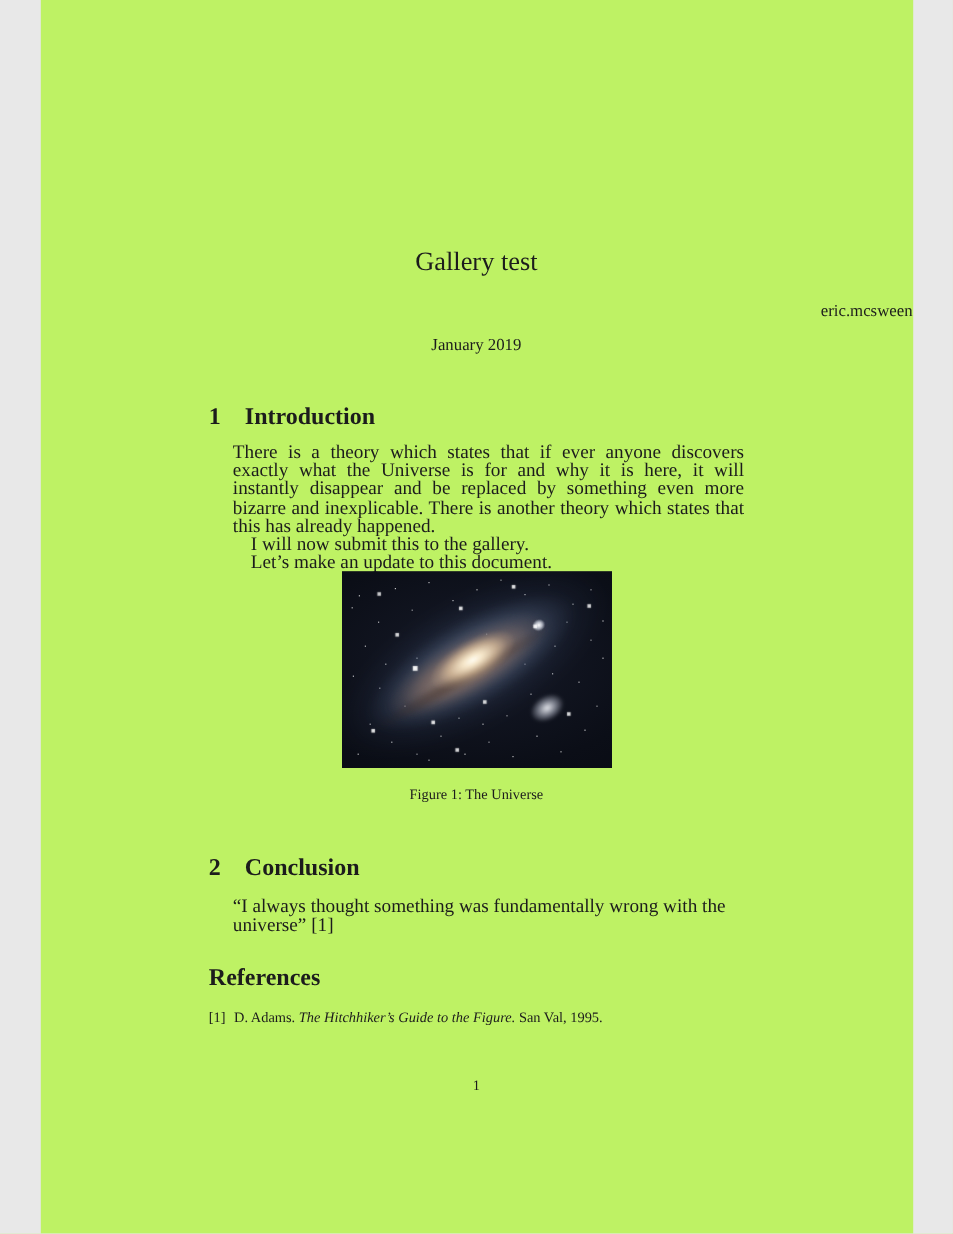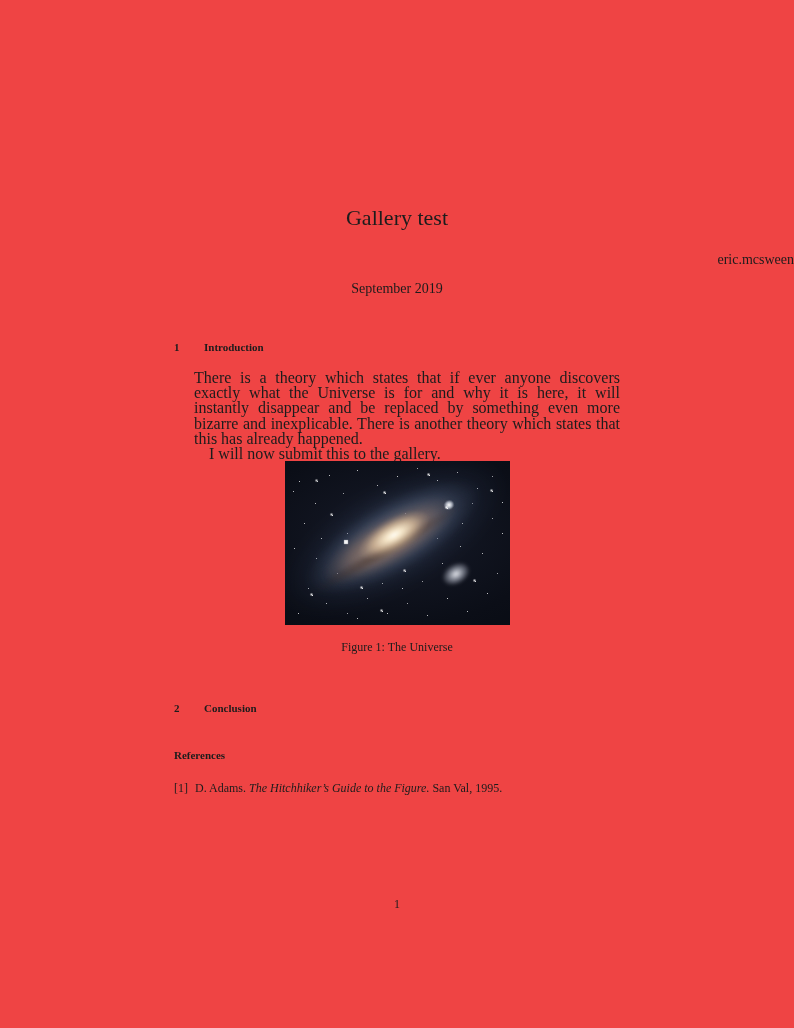--- a/index.html
+++ b/index.html
@@ -1,22 +1,22 @@
 <!DOCTYPE html>
 <html><head>
 <meta charset="utf-8">
 <style>
   * { margin: 0; padding: 0; box-sizing: border-box; }
   html, body { background: #e8e8e8; }
   .page {
     position: relative;
-    width: 794px;
+    width: 727px;
     height: 1028px;
     margin: 0 auto;
-    background: #ef4444;
+    background: #bef264;
     font-family: "Liberation Serif", serif;
     color: #1c1c1c;
     overflow: hidden;
   }
   .doc-title {
     margin-top: 205px;
     text-align: center;
     font-size: 22px;
     line-height: 26px;
     font-weight: 400;
@@ -31,21 +31,21 @@
     margin-top: 12px;
     text-align: center;
     font-size: 14px;
     line-height: 17px;
   }
   .content {
     width: 446px;
     margin: 0 auto;
   }
   .section-heading {
-    font-size: 11px;
+    font-size: 20px;
     line-height: 21px;
     font-weight: 700;
   }
   .section-heading .sec-num { display: inline-block; min-width: 18px; margin-right: 12px; }
   .heading-intro { margin-top: 40px; }
   .heading-conclusion { margin-top: 43px; }
   .heading-references { margin-top: 26px; }
   .body-par {
     font-size: 16px;
     line-height: 15.2px;
@@ -194,48 +194,50 @@
       95px 148px 1px 0.5px rgba(255,255,255,0.85);
   }
 </style>
 </head>
 <body>
 
 <div class="page">
 
   <h1 class="doc-title">Gallery test</h1>
   <div class="doc-author">eric.mcsween</div>
-  <div class="doc-date">September 2019</div>
+  <div class="doc-date">January 2019</div>
 
   <div class="content">
 
     <h2 class="section-heading heading-intro">
       <span class="sec-num">1</span><span>Introduction</span>
     </h2>
     <p class="body-par justify">There is a theory which states that if ever anyone discovers exactly what the Universe is for and why it is here, it will instantly disappear and be replaced by something even more bizarre and inexplicable. There is another theory which states that this has already happened.</p>
     <p class="body-par indent">I will now submit this to the gallery.</p>
+    <p class="body-par indent">Let’s make an update to this document.</p>
 
     <figure class="figure">
       <div class="figure-image" style="--background: #0b0e17; --outer-halo: #44556e; --dust-lane: #8a6e58; --core: #f7ead2; --star: #ffffff;">
         <div class="stars-a"></div>
         <div class="layer galaxy-halo"></div>
         <div class="layer galaxy-disk"></div>
         <div class="layer galaxy-dust"></div>
         <div class="layer galaxy-lane"></div>
         <div class="layer galaxy-core"></div>
         <div class="layer companion-m110"></div>
         <div class="layer companion-m32"></div>
         <div class="stars-b"></div>
       </div>
       <figcaption class="figure-caption">Figure 1: The Universe</figcaption>
     </figure>
 
     <h2 class="section-heading heading-conclusion">
       <span class="sec-num">2</span><span>Conclusion</span>
     </h2>
+    <p class="body-par quote-par">“I always thought something was fundamentally wrong with the universe” [1]</p>
 
     <h2 class="section-heading heading-references">References</h2>
     <div class="ref-entry">
       <span class="ref-label">[1]</span>
       <span class="ref-text">
         <span>D. Adams.</span>
         <span class="italic">The Hitchhiker’s Guide to the Figure.</span>
         <span>San Val, 1995.</span>
       </span>
     </div>

